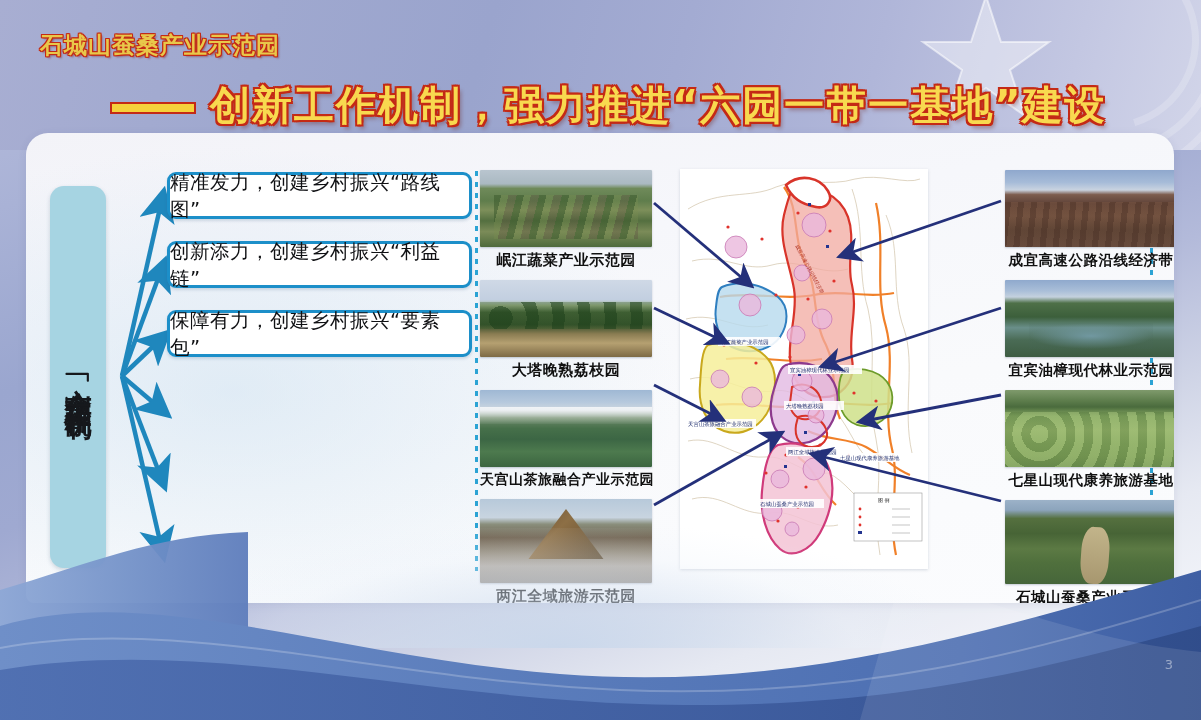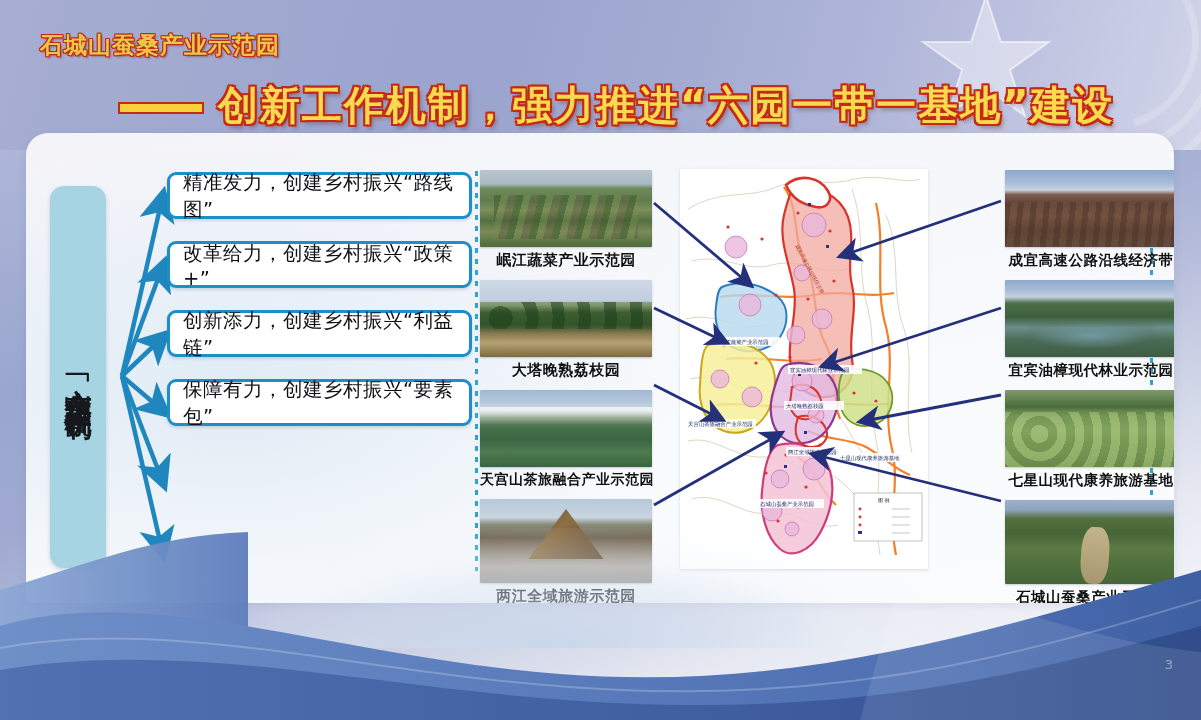--- a/index.html
+++ b/index.html
@@ -44,21 +44,21 @@
     -webkit-text-stroke:0px;
     text-shadow:
       1px 0 0 #c42a16, -1px 0 0 #c42a16, 0 1px 0 #c42a16, 0 -1px 0 #c42a16,
       1px 1px 0 #c42a16, -1px -1px 0 #c42a16, 1px -1px 0 #c42a16, -1px 1px 0 #c42a16,
       2px 2px 2px rgba(120,20,10,0.45);
     font-family:"DejaVu Sans","Liberation Sans",sans-serif;
   }
 
   
   .title-row {
-    position:absolute; left:120px; top:78px;
+    position:absolute; left:112px; top:78px;
     display:flex; align-items:center; gap:16px;
   }
   .title-dash {
     display:inline-block; width:82px; height:8px;
     background:#f5d23b;
     box-shadow:0 0 0 2px #c42a16;
     margin-top:4px;
   }
   .title-text {
     font-size:40px; font-weight:bold; letter-spacing:2px;
@@ -116,21 +116,20 @@
   .boxes { position:absolute; left:141px; top:39px; width:305px; }
   .ibox {
     position:relative;
     width:305px; height:47px;
     border:3px solid #1c8fc9;
     border-radius:9px;
     background:#ffffff;
     display:flex; align-items:center; justify-content:center;
     box-shadow:0 2px 3px rgba(50,90,130,0.18);
     margin-bottom:22px;
-    padding-left:13px;
   }
   .ibox span {
     font-size:19.5px; color:#101114; letter-spacing:0.5px;
     font-weight:500;
     font-family:"DejaVu Sans","Liberation Sans",sans-serif;
   }
 
   
   .photocol { position:absolute; width:172px; }
   .photocol.left  { left:454px; top:37px; }
@@ -251,23 +250,20 @@
         <line x1="96" y1="243" x2="136" y2="205"></line>
         <line x1="96" y1="243" x2="136" y2="277"></line>
         <line x1="96" y1="243" x2="136" y2="347"></line>
         <line x1="96" y1="243" x2="136" y2="417"></line>
       </g>
     </svg>
 
     <div class="boxes">
       <div class="ibox">
           <span>精准发力，创建乡村振兴“路线图”</span>
-        </div>
-      <div class="ibox">
-          <span>改革给力，创建乡村振兴“政策+”</span>
         </div>
       <div class="ibox">
           <span>创新添力，创建乡村振兴“利益链”</span>
         </div>
       <div class="ibox">
           <span>保障有力，创建乡村振兴“要素包”</span>
         </div>
     </div>
 
     <div class="photocol left">

